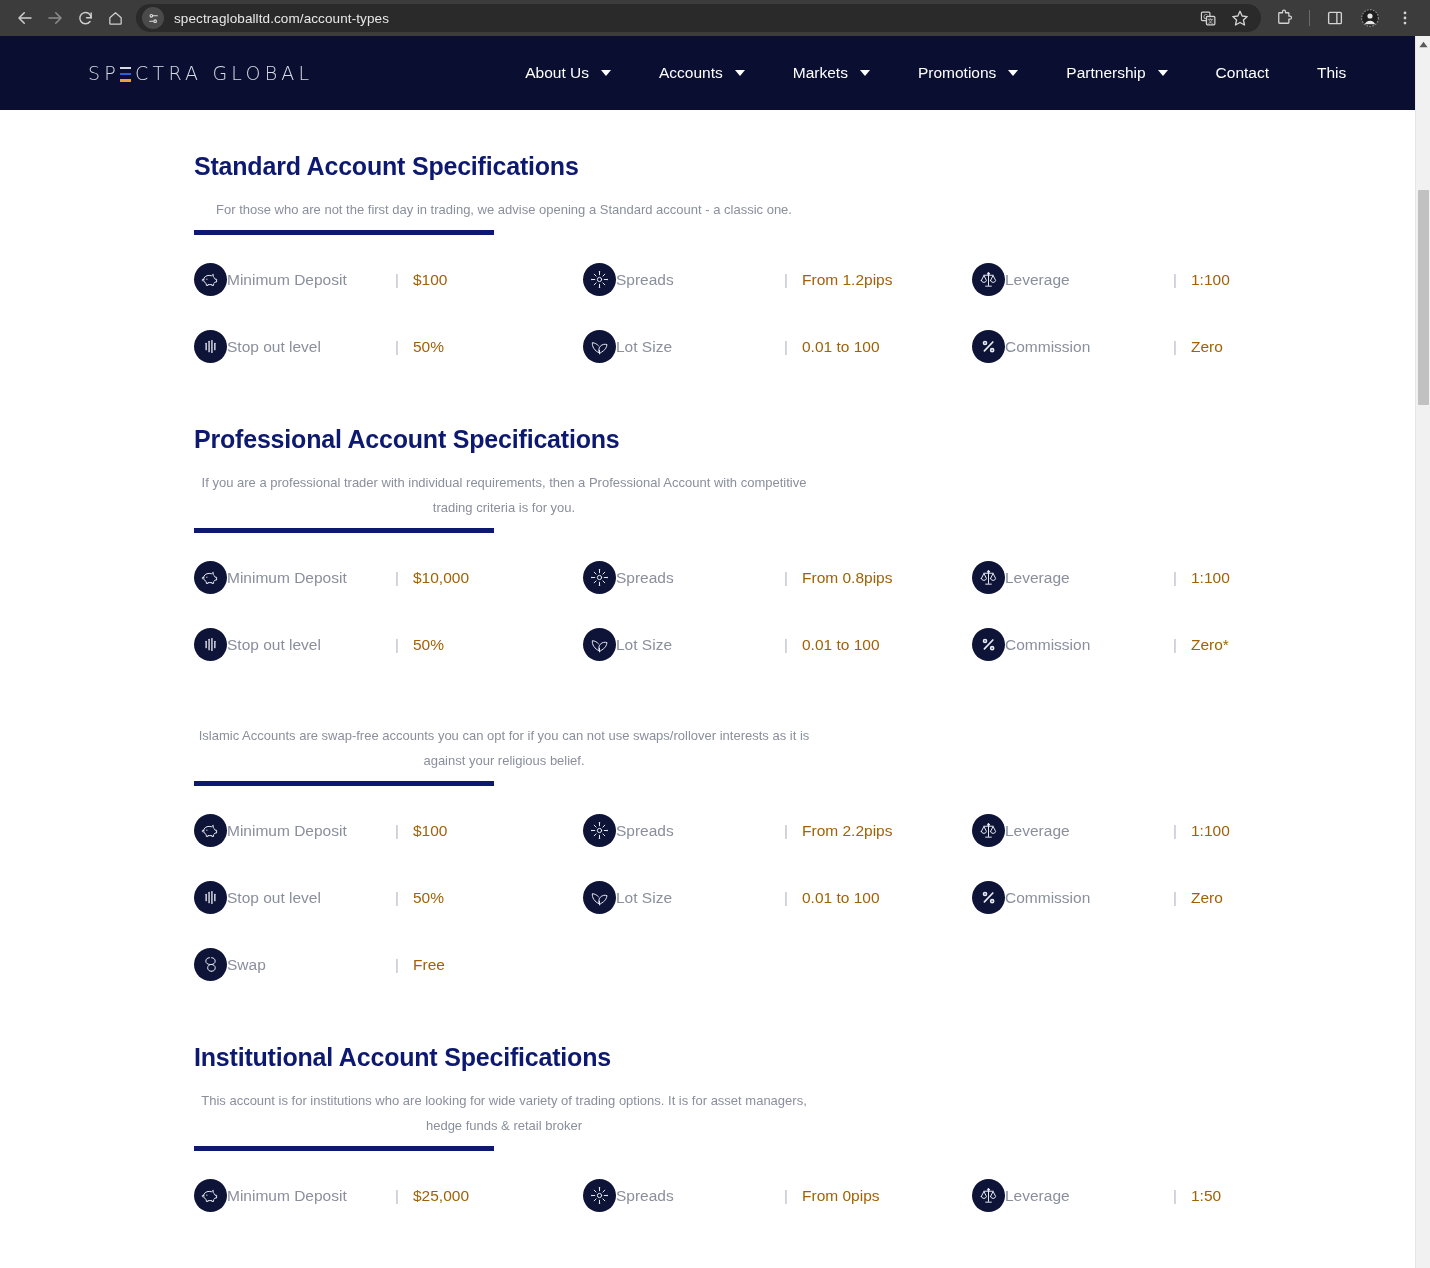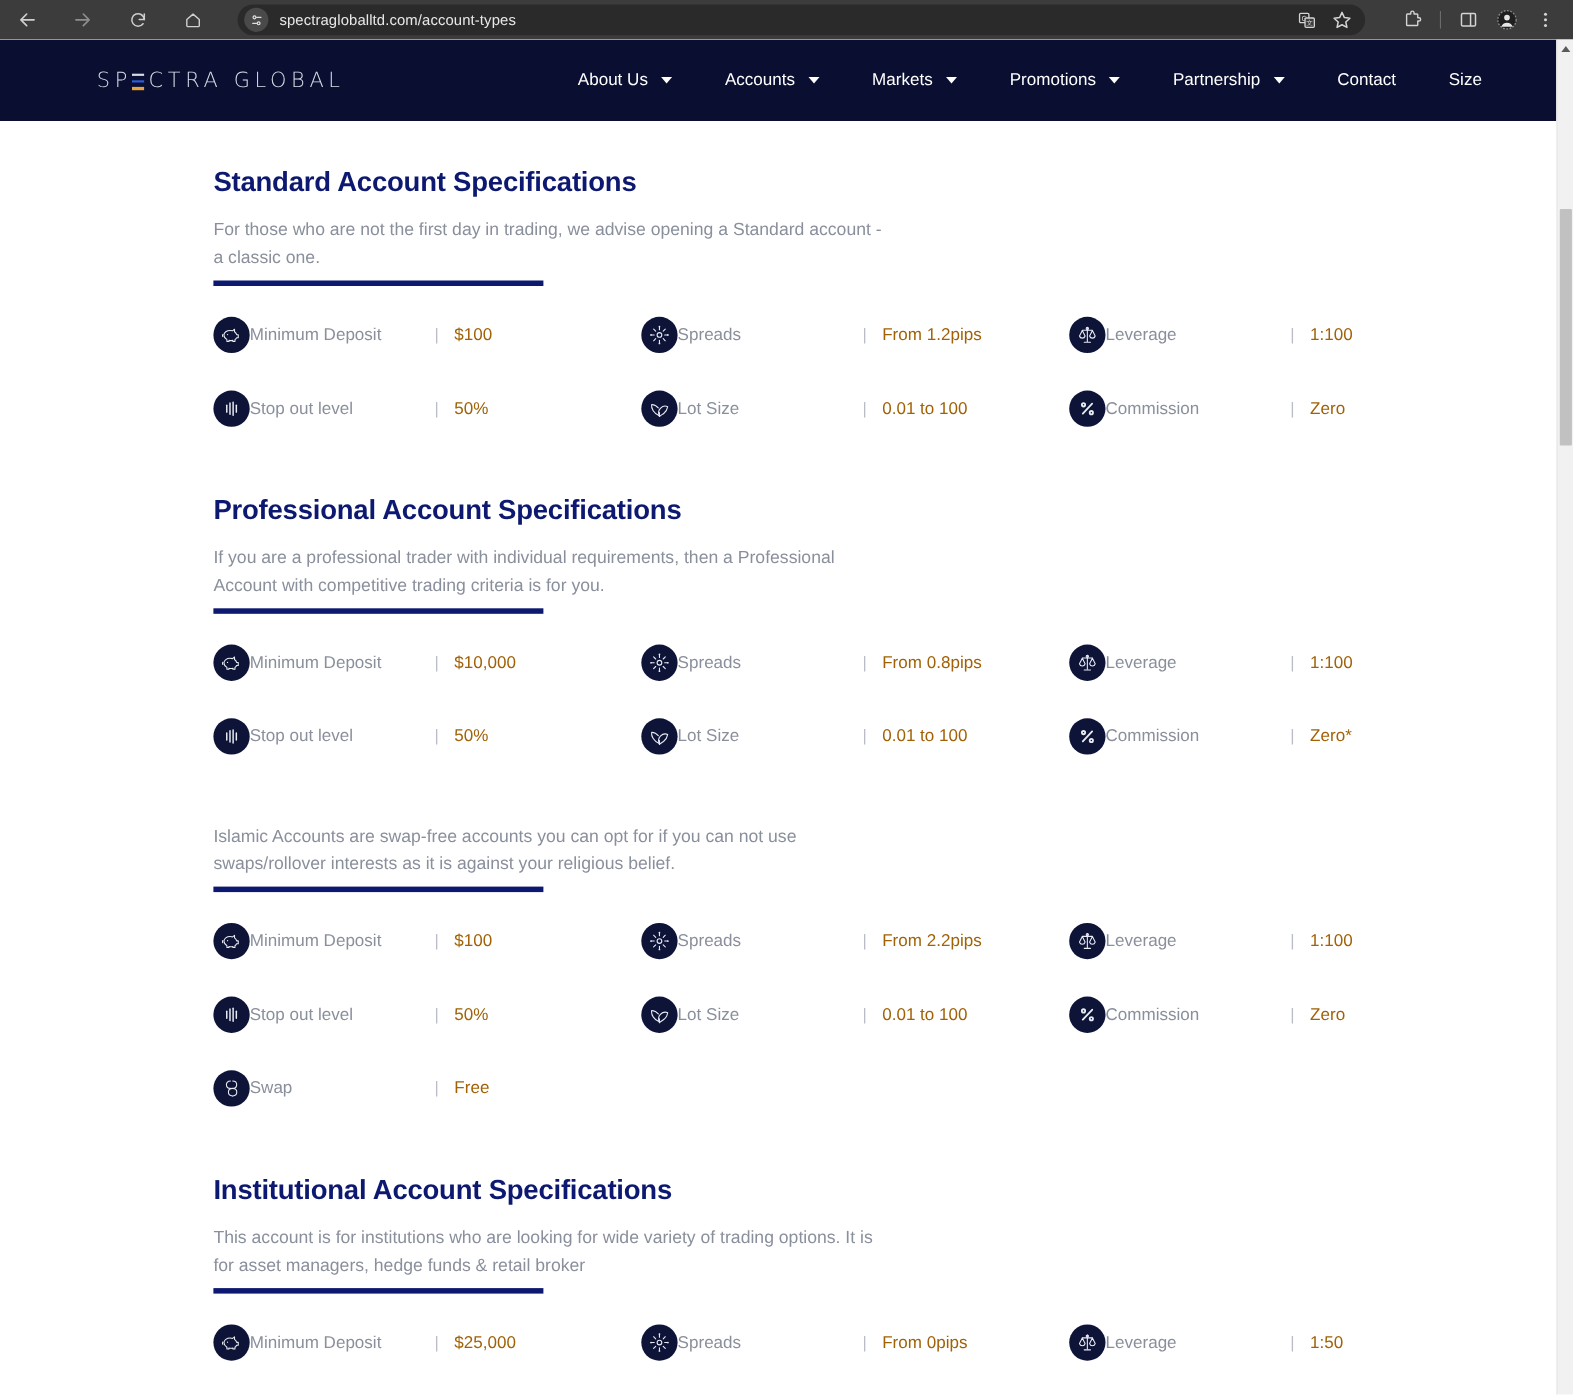--- a/index.html
+++ b/index.html
@@ -10,21 +10,21 @@
     background: #ffffff;
   }
 
   
   #browser-chrome {
     height: 36px;
     background: #3c3c3c;
     display: flex;
     align-items: center;
     padding: 0 10px;
-    gap: 20px;
+    gap: 0;
     position: relative;
   }
   .nav-btn {
     width: 30px; height: 30px;
     display: flex; align-items: center; justify-content: center;
     border-radius: 50%;
     flex: 0 0 auto;
   }
   .nav-btn svg { display: block; }
   #omnibox {
@@ -146,25 +146,26 @@
   .section { padding-left: 194px; }
   .section-title {
     font-size: 25px;
     font-weight: bold;
     color: #0d1970;
     letter-spacing: -0.2px;
     margin-bottom: 16px;
     font-family: "Liberation Sans", sans-serif;
   }
   .section-desc {
-    font-size: 16px;
+    font-size: 13px;
     line-height: 25px;
     color: #8a8f9c;
     max-width: 620px;
     margin-bottom: 2px;
+    text-align: center;
   }
   .section-rule {
     width: 300px;
     height: 5px;
     background: #0d1970;
     margin-top: 8px;
   }
 
   .spec-grid {
     margin-top: 28px;
@@ -347,21 +348,21 @@
             <span class="nav-caret"></span>
           </div>
           <div class="nav-item">
             <span>Partnership</span>
             <span class="nav-caret"></span>
           </div>
           <div class="nav-item">
             <span>Contact</span>
           </div>
           <div class="nav-item">
-            <span>Size</span>
+            <span>This</span>
           </div>
         </nav>
     </header>
 
     <main id="content">
         <section class="section">
           <h2 class="section-title">Standard Account Specifications</h2>
           <p class="section-desc">For those who are not the first day in trading, we advise opening a Standard account - a classic one.</p>
           <div class="section-rule"></div>
           <div class="spec-grid">

